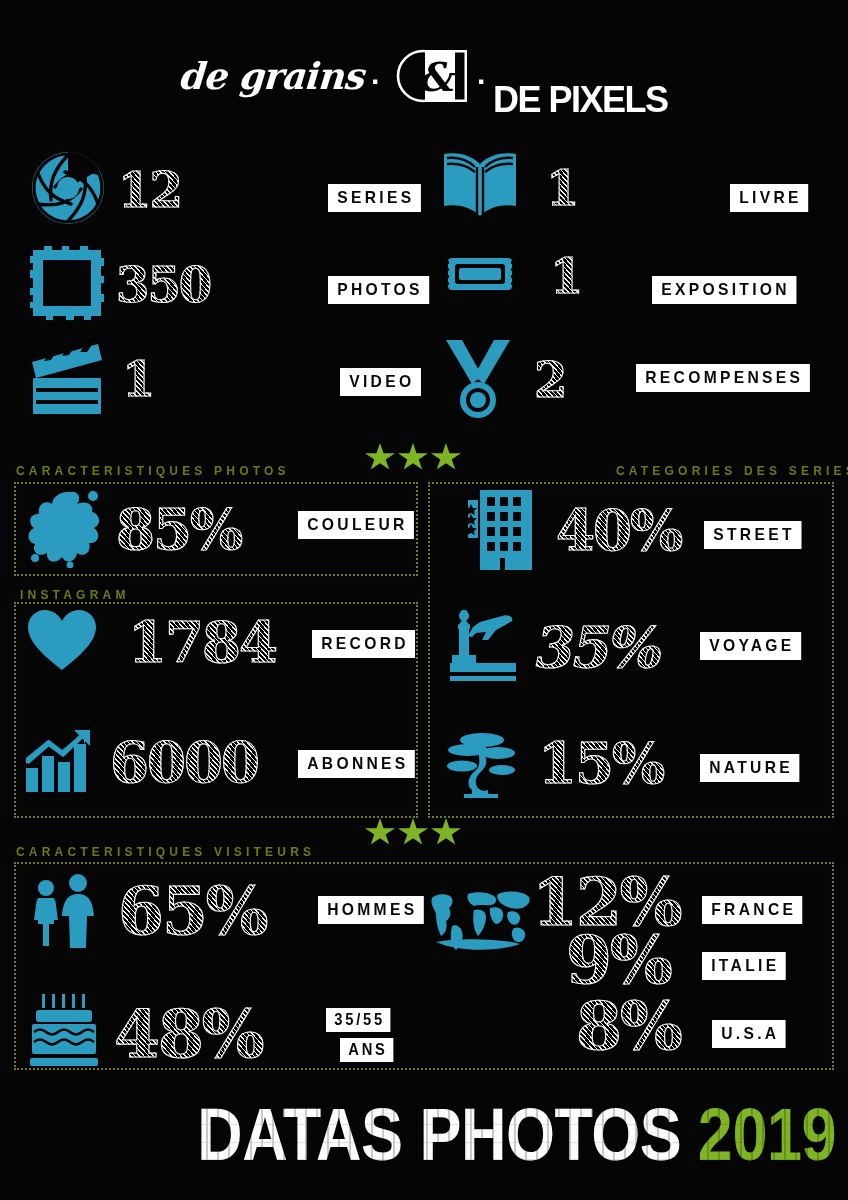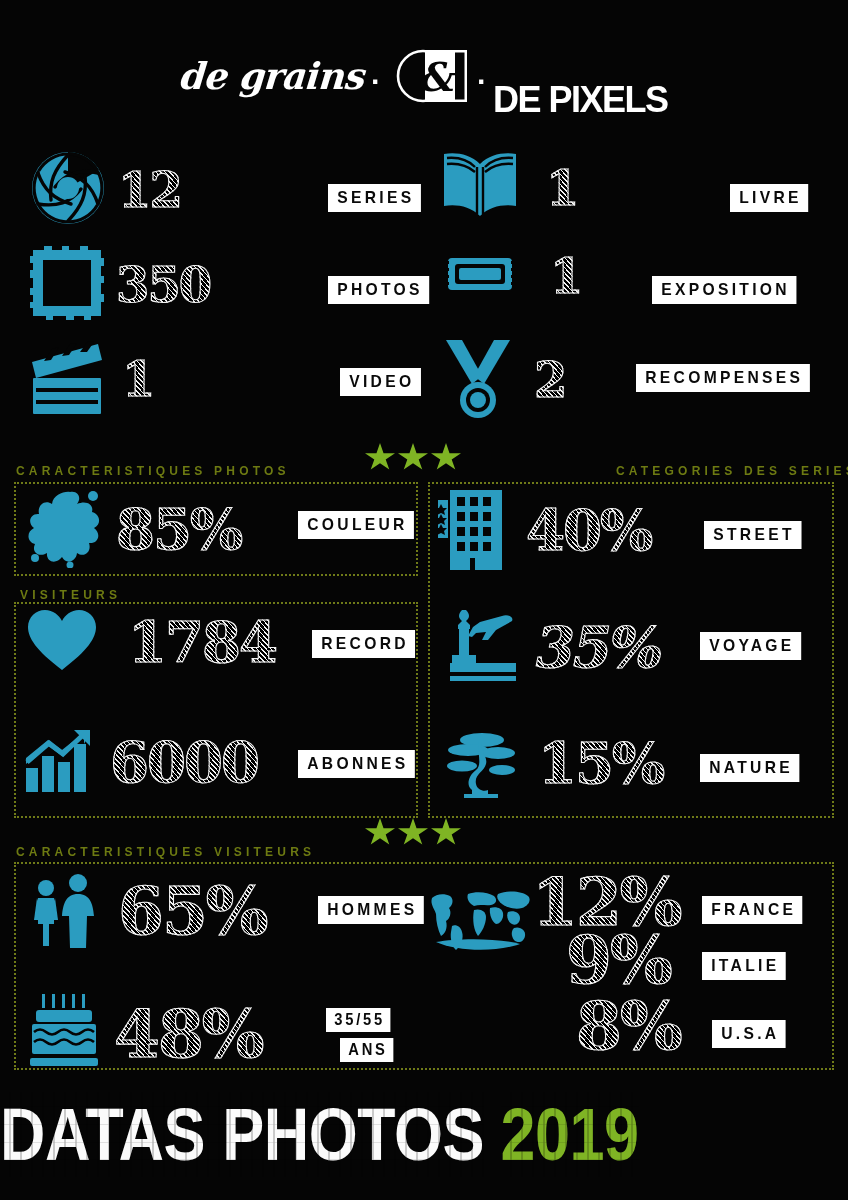--- a/index.html
+++ b/index.html
@@ -88,21 +88,21 @@
   .mrow .num{font-size:56px;}
 
   
   .brow{position:absolute;display:flex;align-items:center;}
   .brow .num{font-size:66px;}
 
   .tag-sm{font-size:16px;letter-spacing:3px;padding:3px 6px 3px 9px;}
 
   
   .footer{
-    position:absolute;left:0;top:1092px;width:836px;text-align:left;
+    position:absolute;left:0;top:1092px;width:836px;text-align:right;
   }
   .foot-txt{
     font-family:"Liberation Sans", sans-serif;
     font-weight:700;font-size:63px;letter-spacing:-0.5px;
     display:inline-block;transform:scaleY(1.18);transform-origin:center top;
   }
   .foot-white{color:#fbfbfb;}
   .foot-green{color:#7fb424;}
   
   .stencil{position:relative;}
@@ -309,21 +309,21 @@
         <circle cx="9" cy="70" r="4" fill="#2b9cc0"></circle>
         <circle cx="44" cy="77" r="3.5" fill="#2b9cc0"></circle>
       </svg>
     </span>
     <span class="num" style="margin-left:12px;">85%</span>
   </div>
   <div style="position:absolute;left:298px;top:511px;">
     <span class="tag">COULEUR</span>
   </div>
 
-  <div class="seclabel" style="left:20px;top:588px;">VISITEURS</div>
+  <div class="seclabel" style="left:20px;top:588px;">INSTAGRAM</div>
   <div class="dotbox" style="left:14px;top:602px;width:404px;height:216px;"></div>
 
   <div class="mrow" style="left:26px;top:608px;gap:8px;">
     <span class="icon">
       <svg width="72" height="66" viewBox="0 0 72 66">
         <path fill="#2b9cc0" d="M36 62 C 10 42, 2 30, 2 19 C 2 9, 10 2, 19 2 C 27 2, 33 7, 36 13 C 39 7, 45 2, 53 2 C 62 2, 70 9, 70 19 C 70 30, 62 42, 36 62 Z"></path>
       </svg>
     </span>
     <span class="num" style="margin-left:22px;">1784</span>
   </div>
@@ -347,21 +347,21 @@
       </svg>
     </span>
     <span class="num" style="margin-left:16px;">6000</span>
   </div>
   <div style="position:absolute;left:298px;top:750px;">
     <span class="tag">ABONNES</span>
   </div>
 
   <div class="dotbox" style="left:428px;top:482px;width:406px;height:336px;"></div>
 
-  <div class="mrow" style="left:434px;top:486px;">
+  <div class="mrow" style="left:464px;top:486px;">
     <span class="icon">
       <svg width="72" height="86" viewBox="0 0 72 86">
         <rect x="16" y="4" width="52" height="80" fill="#2b9cc0"></rect>
         <rect x="4" y="14" width="10" height="38" fill="#2b9cc0"></rect>
         <g fill="#050505">
           <path d="M7 18 l2 4 l4 0 l-3 3 l1 4 l-4 -2 l-4 2 l1 -4 l-3 -3 l4 0 z" opacity="1"></path>
           <path d="M7 28 l2 4 l4 0 l-3 3 l1 4 l-4 -2 l-4 2 l1 -4 l-3 -3 l4 0 z"></path>
           <path d="M7 38 l2 4 l4 0 l-3 3 l1 4 l-4 -2 l-4 2 l1 -4 l-3 -3 l4 0 z"></path>
           <rect x="23" y="11" width="8" height="9"></rect>
             <rect x="36" y="11" width="8" height="9"></rect>

